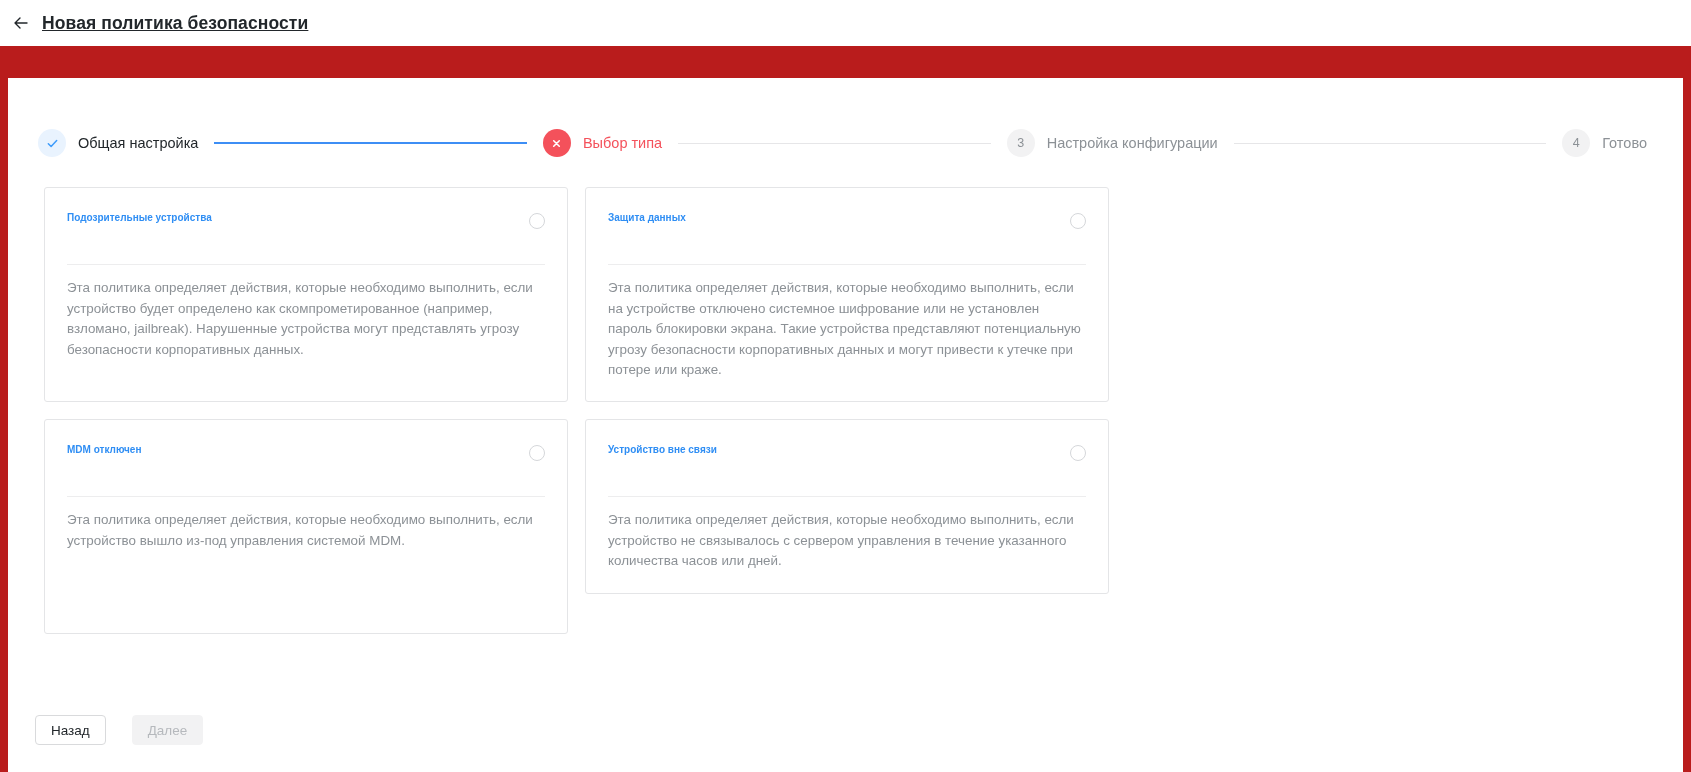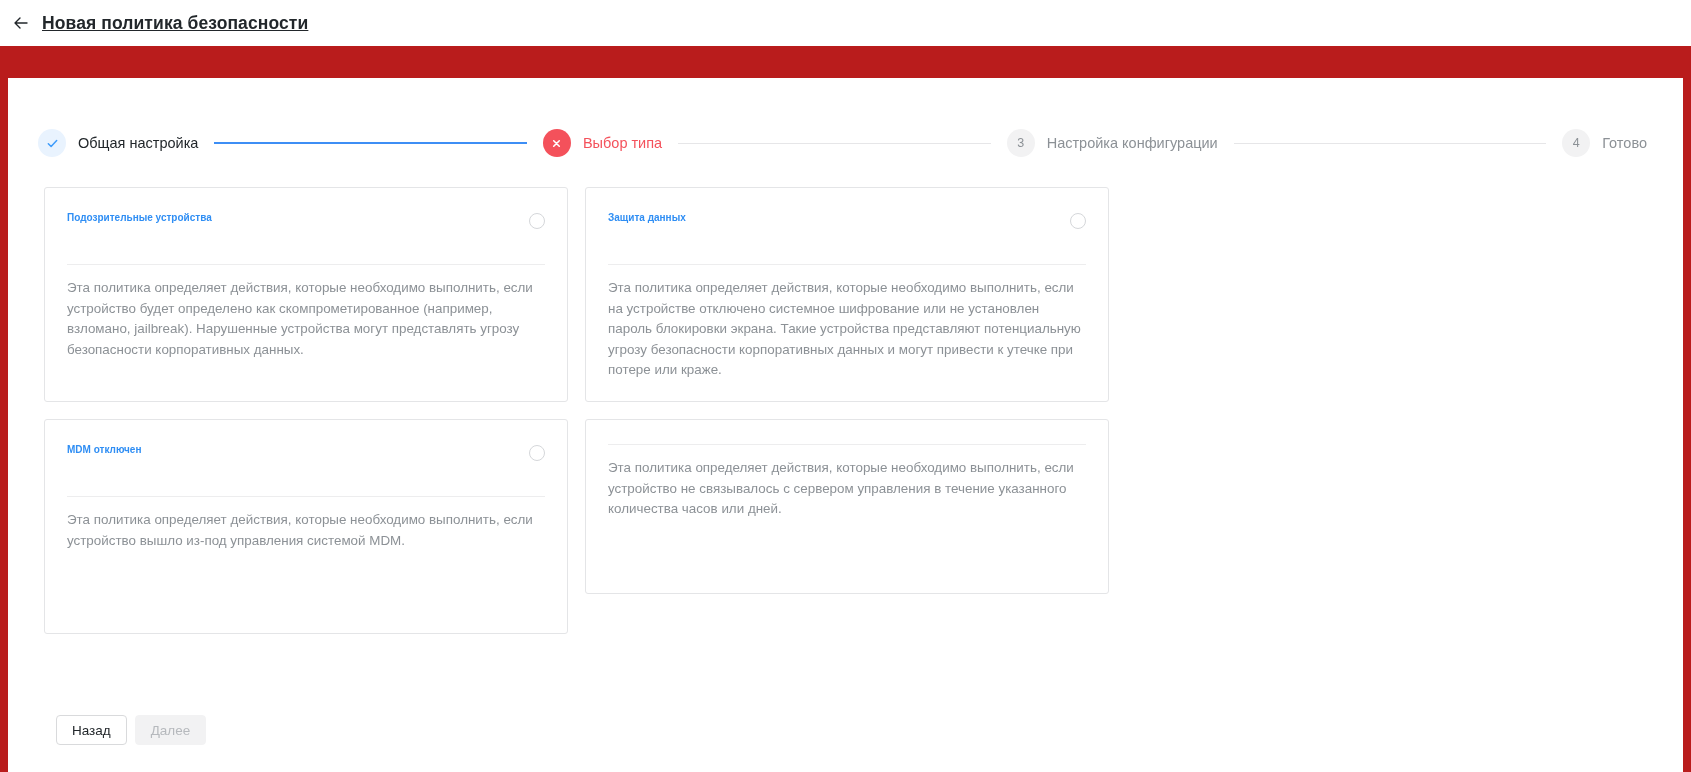--- a/index.html
+++ b/index.html
@@ -159,24 +159,24 @@
   .card-desc {
     font-size: 13.4px;
     line-height: 20.5px;
     color: #8c9196;
     padding-top: 13px;
   }
 
   
   .footer-actions {
     position: absolute;
-    left: 48px;
+    left: 27px;
     bottom: 27px;
     display: flex;
-    gap: 8px;
+    gap: 26px;
   }
   .btn {
     font-family: "Liberation Sans", "DejaVu Sans", sans-serif;
     font-size: 13.5px;
     height: 30px;
     padding: 0 15px;
     border-radius: 4px;
     display: flex;
     align-items: center;
     justify-content: center;
@@ -271,20 +271,24 @@
       <div class="policy-card tall">
         <div class="card-head">
           <span class="card-title">MDM отключен</span>
           <span class="radio"></span>
         </div>
         <div class="card-divider"></div>
         <div class="card-desc">Эта политика определяет действия, которые необходимо выполнить, если устройство вышло из-под управления системой MDM.</div>
       </div>
 
       <div class="policy-card short">
+        <div class="card-head">
+          <span class="card-title">Устройство вне связи</span>
+          <span class="radio"></span>
+        </div>
         <div class="card-divider"></div>
         <div class="card-desc">Эта политика определяет действия, которые необходимо выполнить, если устройство не связывалось с сервером управления в течение указанного количества часов или дней.</div>
       </div>
 
     </div>
 
     <div class="footer-actions">
       <button class="btn btn-secondary">Назад</button>
       <button class="btn btn-disabled" disabled="">Далее</button>
     </div>

